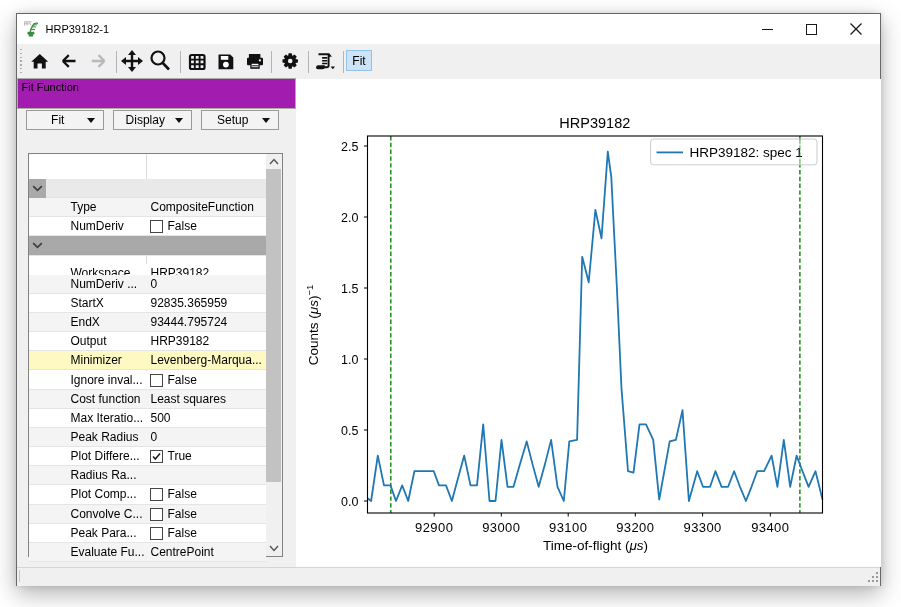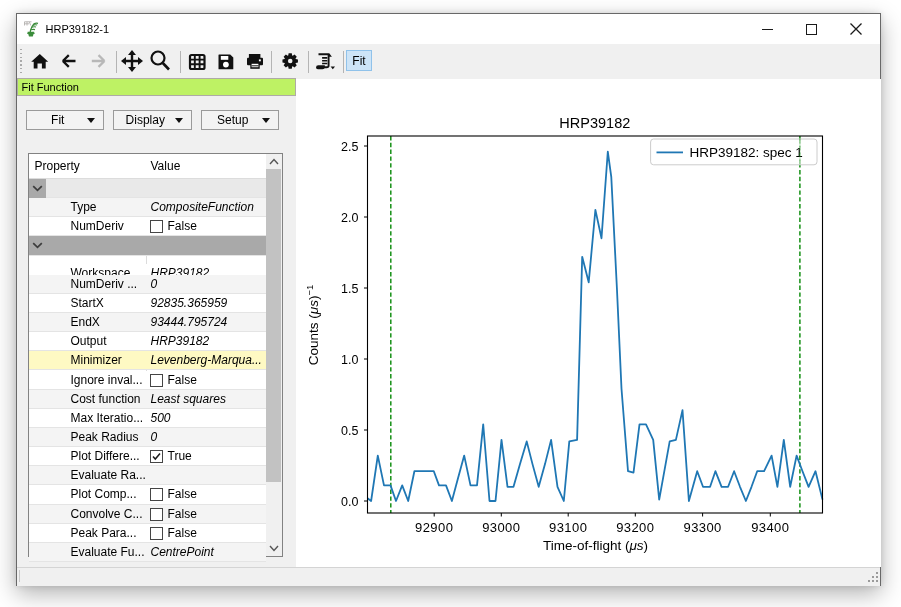--- a/index.html
+++ b/index.html
@@ -8,31 +8,31 @@
 #win * { position:absolute; }
 
 #titlebar { left:0; top:0; width:863px; height:30px; background:#ffffff; }
 #title-text { left:28.5px; top:9px; font-size:11px; color:#000; }
 .winbtn { top:15px; }
 
 #toolbar { left:0; top:30px; width:863px; height:35px; background:#f0f0f0; }
 .sep { top:7px; width:1px; height:22px; background:#b4b4b4; }
 .ticon { top:3px; width:28px; height:28px; }
 
-#ffbar { left:0; top:64px; width:279px; height:18px; background:#bef264; border:1px solid #aeaba6; font-size:11px; color:#000; line-height:16px; padding-left:3.5px; }
+#ffbar { left:0; top:64px; width:279px; height:31px; background:#a21caf; border:1px solid #aeaba6; font-size:11px; color:#000; line-height:16px; padding-left:3.5px; }
 
 .ddbtn { top:95.5px; height:20px; background:#f3f3f3; border:1px solid #9a9a9a; font-size:12px; color:#000; text-align:center; line-height:18px; padding-right:14px; }
 .ddbtn span.arr { position:absolute; right:8px; top:7px; width:0; height:0; border-left:4px solid transparent; border-right:4px solid transparent; border-top:5px solid #111; }
 
 #ptable { left:10.5px; top:139px; width:255px; height:404px; background:#ffffff; border:1px solid #828282; }
 .hdr { left:0; top:0; width:237px; height:25px; background:#fff; border-bottom:1px solid #dcdcdc; font-size:12px; }
 .row { left:0; width:237px; height:19.15px; font-size:12px; border-bottom:1px solid #e4e4e4; }
 .row .p1 { position:absolute; left:42px; top:2px; color:#000; }
 .row .p0 { position:absolute; left:22px; top:2px; color:#000;margin-top:32px; }
-.row .val { position:absolute; left:122px; top:2px; color:#000;font-style:italic; }
+.row .val { position:absolute; left:122px; top:2px; color:#000; }
 .colsep { left:117.5px; top:0; width:1px; height:402px; background:#dcdcdc; }
 .chev { left:0; top:0; width:17px; height:19px; }
 .chev svg { position:absolute; left:3px; top:6px; }
 .cbox { left:121px; top:3px; width:13px; height:13px; background:#fff; border:1px solid #454545; }
 .cblab { left:139px; top:2px; }
 
 #sbar { left:237px; top:0; width:16px; height:402px; background:#f0f0f0; }
 #sthumb { left:0.5px; top:15px; width:15px; height:313px; background:#c2c2c2; }
 
 #plot { left:278.5px; top:65px; width:585px; height:488px; background:#ffffff; }
@@ -118,24 +118,20 @@
     <div style="left:329px;top:6px;width:26px;height:21px;background:#cde4f7;border:1px solid #90c2ea;font-size:12px;color:#000;text-align:center;line-height:20px">Fit</div>
   </div>
 
   <div id="ffbar">Fit Function</div>
   <div class="ddbtn" style="left:9px;width:77.5px">Fit<span class="arr"></span></div>
   <div class="ddbtn" style="left:96px;width:78.5px">Display<span class="arr"></span></div>
   <div class="ddbtn" style="left:183.5px;width:78.5px">Setup<span class="arr"></span></div>
 
   <div id="ptable">
     <div class="colsep"></div>
-    <div class="hdr">
-        <span style="position:absolute;left:6px;top:5px">Property</span>
-        <span style="position:absolute;left:122px;top:5px">Value</span>
-      </div>
     <div id="rows">
         <div class="row" style="top:25px;background:#e9e9e9">
           <div class="chev" style="background:#a9a9a9">
             <svg width="11" height="7" viewBox="0 0 11 7">
               <path d="M1.2 1.2 L5.5 5.3 L9.8 1.2" stroke="#3d3d3d" stroke-width="1.7" fill="none"></path>
             </svg>
           </div>
           <span class="p0">Functions</span>
         </div>
         <div class="row" style="top:44.15px;background:#f4f4f4">
@@ -199,21 +195,21 @@
         <div class="row" style="top:293.09999999999997px;background:#ffffff">
           <span class="p1">Plot Differe...</span>
           <div class="cbox">
             <svg width="11" height="11" viewBox="0 0 11 11" style="position:absolute;left:0px;top:0px">
               <path d="M2 5.5 L4.3 8 L9 2.5" stroke="#1a1a1a" stroke-width="1.5" fill="none"></path>
             </svg>
           </div>
           <span class="p1 cblab" style="left:139px">True</span>
         </div>
         <div class="row" style="top:312.25px;background:#f4f4f4">
-          <span class="p1">Evaluate Ra...</span>
+          <span class="p1">Radius Ra...</span>
         </div>
         <div class="row" style="top:331.4px;background:#ffffff">
           <span class="p1">Plot Comp...</span>
           <div class="cbox"></div>
           <span class="p1 cblab" style="left:139px">False</span>
         </div>
         <div class="row" style="top:350.54999999999995px;background:#f4f4f4">
           <span class="p1">Convolve C...</span>
           <div class="cbox"></div>
           <span class="p1 cblab" style="left:139px">False</span>

